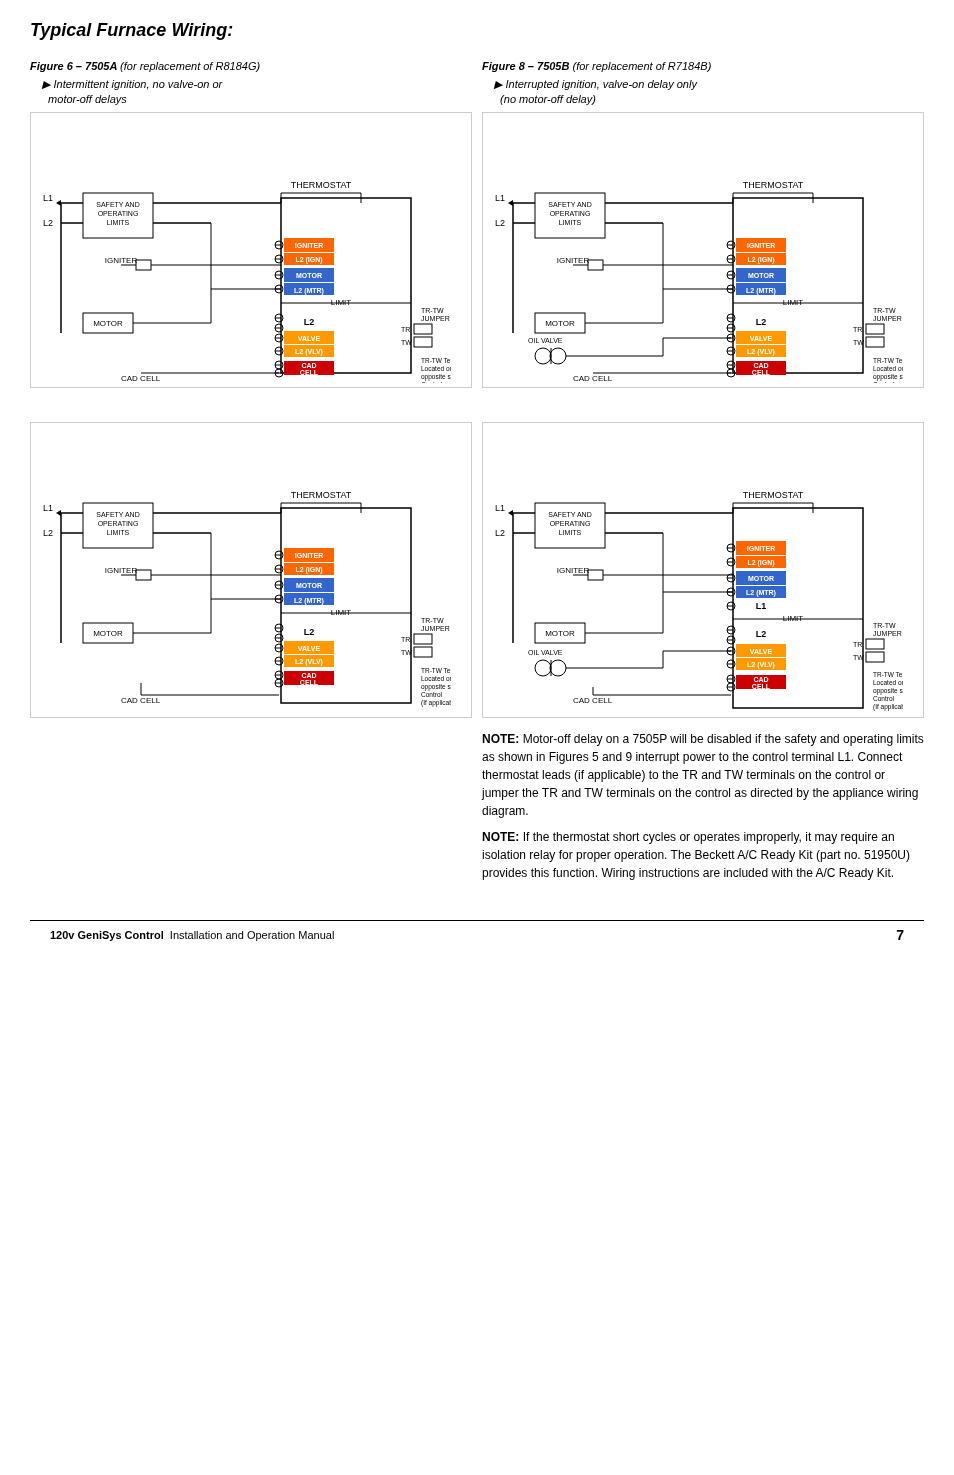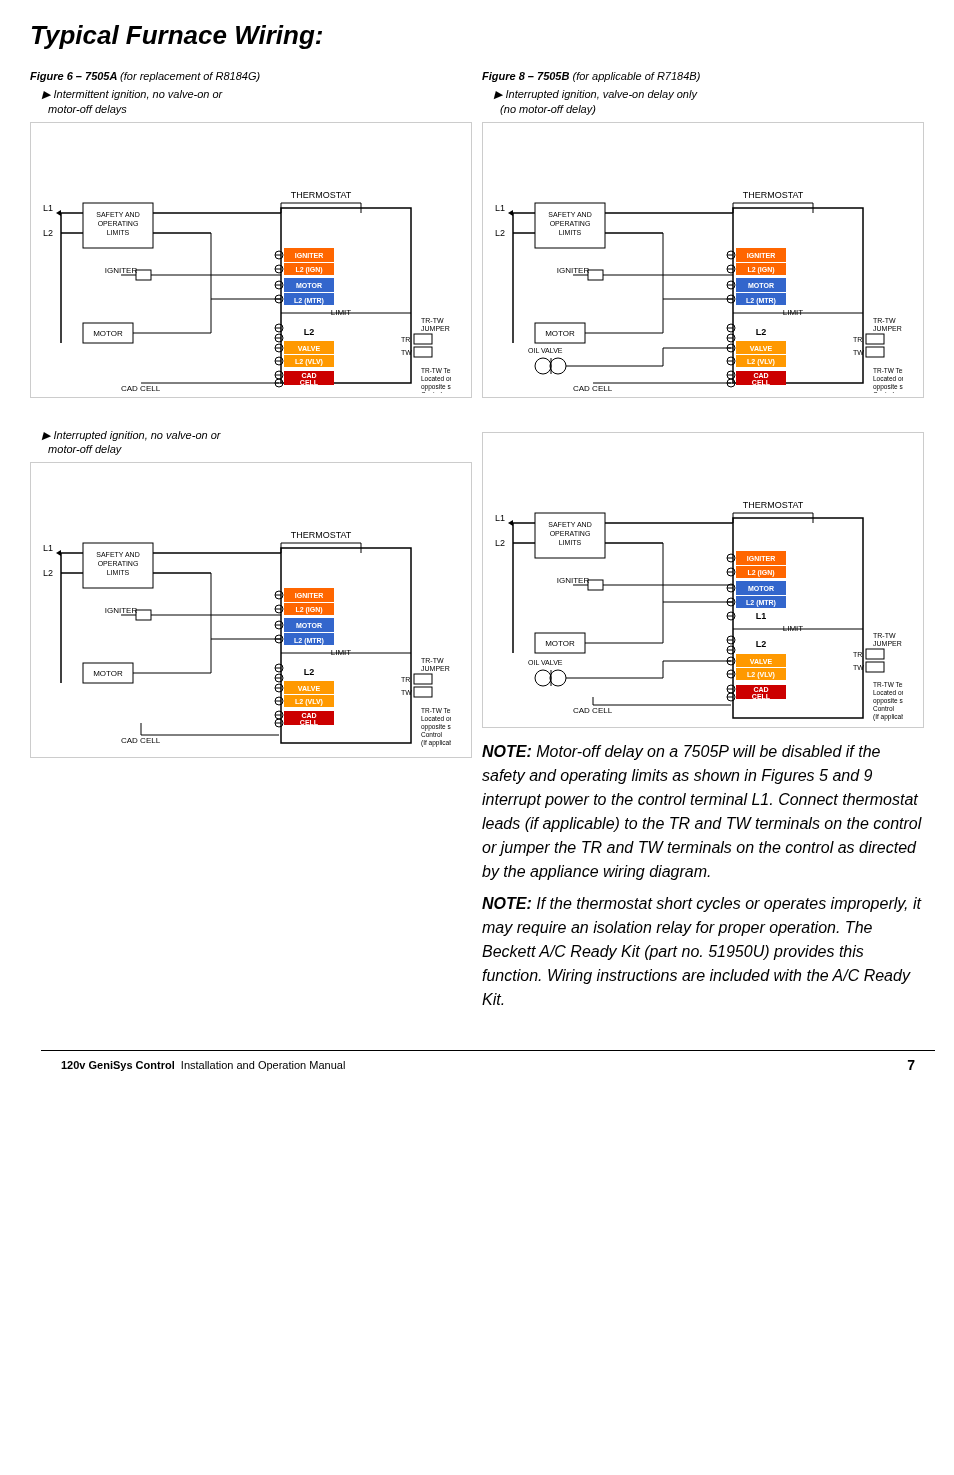--- a/index.html
+++ b/index.html
@@ -11,21 +11,21 @@
       position: relative;
       overflow-x: hidden;
     }
 
     .page {
       padding: 20px 30px 20px 30px;
       position: relative;
     }
 
     .page-title {
-      font-size: 26px;
+      font-size: 18px;
       font-weight: bold;
       font-style: italic;
       margin-bottom: 18px;
       color: #000;
     }
 
     .figures-row {
       display: flex;
       gap: 10px;
       margin-bottom: 0;
@@ -52,41 +52,40 @@
       font-size: 11px;
       font-style: italic;
       font-weight: normal;
       margin-bottom: 6px;
       padding-left: 12px;
       line-height: 1.3;
     }
 
     .notes-section {
       margin-top: 8px;
-      font-size: 16px;
+      font-size: 12px;
       line-height: 1.5;
       color: #000;
       max-width: 430px;
       margin-left: auto;
-      font-style: italic;
     }
 
     .notes-section p {
       margin-bottom: 8px;
     }
 
     .notes-section strong {
       font-weight: bold;
     }
 
     
     .page-footer {
       position: absolute;
       bottom: 10px;
-      left: 11px;
+      left: 0;
       right: 0;
       display: flex;
       justify-content: space-between;
       align-items: center;
       padding: 24px 20px;
       border-top: 1px solid #000;
       font-size: 11px;
     }
 
     .footer-left {
@@ -226,21 +225,21 @@
           <text x="77" y="213" font-size="8" text-anchor="middle">MOTOR</text>
           <line x1="102" y1="210" x2="180" y2="210" stroke="#000" stroke-width="1"></line>
           <line x1="180" y1="110" x2="180" y2="210" stroke="#000" stroke-width="1"></line>
           <line x1="180" y1="176" x2="250" y2="176" stroke="#000" stroke-width="1"></line>
         </svg>
       </div>
     </div>
 
     <div class="figure-block">
       <div class="figure-caption">
-        <span>Figure 8 – 7505B </span><span class="normal">(for applicable of R7184B)</span>
+        <span>Figure 8 – 7505B </span><span class="normal">(for replacement of R7184B)</span>
       </div>
       <div class="figure-subtitle">
         <span class="arrow">▶</span> Interrupted ignition, valve-on delay only<br>&nbsp;&nbsp;(no motor-off delay)
       </div>
       <div class="diag-container">
         <svg viewBox="0 0 420 270" width="420" height="270">
 
           <line x1="30" y1="90" x2="30" y2="220" stroke="#000" stroke-width="1.5"></line>
           <line x1="30" y1="90" x2="50" y2="90" stroke="#000" stroke-width="1.5"></line>
           <line x1="30" y1="110" x2="50" y2="110" stroke="#000" stroke-width="1.5"></line>
@@ -343,124 +342,20 @@
           <text x="77" y="213" font-size="8" text-anchor="middle">MOTOR</text>
           <line x1="102" y1="210" x2="180" y2="210" stroke="#000" stroke-width="1"></line>
           <line x1="180" y1="110" x2="180" y2="210" stroke="#000" stroke-width="1"></line>
           <line x1="180" y1="176" x2="250" y2="176" stroke="#000" stroke-width="1"></line>
         </svg>
       </div>
     </div>
   </div>
 
   <div class="figures-row" style="margin-top:30px;">
-
-    <div class="figure-block">
-      <div class="figure-subtitle">
-        <span class="arrow">▶</span> Interrupted ignition, no valve-on or<br>&nbsp;&nbsp;motor-off delay
-      </div>
-      <div class="diag-container">
-        <svg viewBox="0 0 420 290" width="420" height="290">
-          <line x1="30" y1="90" x2="30" y2="220" stroke="#000" stroke-width="1.5"></line>
-          <line x1="30" y1="90" x2="50" y2="90" stroke="#000" stroke-width="1.5"></line>
-          <line x1="30" y1="110" x2="50" y2="110" stroke="#000" stroke-width="1.5"></line>
-          <text x="22" y="88" font-size="9" text-anchor="end">L1</text>
-          <text x="22" y="113" font-size="9" text-anchor="end">L2</text>
-          <polygon points="30,87 25,90 30,93" fill="#000"></polygon>
-
-          <rect x="52" y="80" width="70" height="45" fill="none" stroke="#000" stroke-width="1"></rect>
-          <text x="87" y="94" font-size="7" text-anchor="middle">SAFETY AND</text>
-          <text x="87" y="103" font-size="7" text-anchor="middle">OPERATING</text>
-          <text x="87" y="112" font-size="7" text-anchor="middle">LIMITS</text>
-          <line x1="50" y1="90" x2="52" y2="90" stroke="#000" stroke-width="1.5"></line>
-          <line x1="50" y1="110" x2="52" y2="110" stroke="#000" stroke-width="1.5"></line>
-          <line x1="122" y1="90" x2="250" y2="90" stroke="#000" stroke-width="1.5"></line>
-          <line x1="122" y1="110" x2="180" y2="110" stroke="#000" stroke-width="1.5"></line>
-
-          <text x="290" y="75" font-size="9" text-anchor="middle">THERMOSTAT</text>
-          <line x1="250" y1="80" x2="330" y2="80" stroke="#000" stroke-width="1"></line>
-          <line x1="250" y1="80" x2="250" y2="90" stroke="#000" stroke-width="1"></line>
-          <line x1="330" y1="80" x2="330" y2="90" stroke="#000" stroke-width="1"></line>
-
-          <text x="90" y="150" font-size="8" text-anchor="middle">IGNITER</text>
-          <line x1="90" y1="152" x2="105" y2="152" stroke="#000" stroke-width="1"></line>
-          <rect x="105" y="147" width="15" height="10" fill="none" stroke="#000" stroke-width="1"></rect>
-          <line x1="120" y1="152" x2="250" y2="152" stroke="#000" stroke-width="1"></line>
-
-          <rect x="250" y="85" width="130" height="195" fill="none" stroke="#000" stroke-width="1.5"></rect>
-
-          <rect x="253" y="125" width="50" height="14" fill="#ff6600" stroke="none"></rect>
-          <text x="278" y="135" font-size="7" fill="#fff" font-weight="bold" text-anchor="middle">IGNITER</text>
-          <rect x="253" y="140" width="50" height="12" fill="#ff6600" stroke="none"></rect>
-          <text x="278" y="149" font-size="7" fill="#fff" font-weight="bold" text-anchor="middle">L2 (IGN)</text>
-          <circle cx="248" cy="132" r="4" fill="none" stroke="#000" stroke-width="1"></circle>
-          <line x1="244" y1="132" x2="250" y2="132" stroke="#000" stroke-width="1"></line>
-          <circle cx="248" cy="146" r="4" fill="none" stroke="#000" stroke-width="1"></circle>
-          <line x1="244" y1="146" x2="250" y2="146" stroke="#000" stroke-width="1"></line>
-
-          <rect x="253" y="155" width="50" height="14" fill="#3366cc" stroke="none"></rect>
-          <text x="278" y="165" font-size="7" fill="#fff" font-weight="bold" text-anchor="middle">MOTOR</text>
-          <rect x="253" y="170" width="50" height="12" fill="#3366cc" stroke="none"></rect>
-          <text x="278" y="180" font-size="7" fill="#fff" font-weight="bold" text-anchor="middle">L2 (MTR)</text>
-          <circle cx="248" cy="162" r="4" fill="none" stroke="#000" stroke-width="1"></circle>
-          <line x1="244" y1="162" x2="250" y2="162" stroke="#000" stroke-width="1"></line>
-          <circle cx="248" cy="176" r="4" fill="none" stroke="#000" stroke-width="1"></circle>
-          <line x1="244" y1="176" x2="250" y2="176" stroke="#000" stroke-width="1"></line>
-
-          <text x="310" y="192" font-size="8" text-anchor="middle">LIMIT</text>
-          <line x1="250" y1="190" x2="380" y2="190" stroke="#000" stroke-width="1"></line>
-
-          <circle cx="248" cy="205" r="4" fill="none" stroke="#000" stroke-width="1"></circle>
-          <line x1="244" y1="205" x2="250" y2="205" stroke="#000" stroke-width="1"></line>
-          <circle cx="248" cy="215" r="4" fill="none" stroke="#000" stroke-width="1"></circle>
-          <line x1="244" y1="215" x2="250" y2="215" stroke="#000" stroke-width="1"></line>
-          <text x="278" y="212" font-size="9" font-weight="bold" text-anchor="middle">L2</text>
-
-          <rect x="253" y="218" width="50" height="13" fill="#ff9900" stroke="none"></rect>
-          <text x="278" y="228" font-size="7" fill="#fff" font-weight="bold" text-anchor="middle">VALVE</text>
-          <rect x="253" y="232" width="50" height="12" fill="#ff9900" stroke="none"></rect>
-          <text x="278" y="241" font-size="7" fill="#fff" font-weight="bold" text-anchor="middle">L2 (VLV)</text>
-          <circle cx="248" cy="225" r="4" fill="none" stroke="#000" stroke-width="1"></circle>
-          <line x1="244" y1="225" x2="250" y2="225" stroke="#000" stroke-width="1"></line>
-          <circle cx="248" cy="238" r="4" fill="none" stroke="#000" stroke-width="1"></circle>
-          <line x1="244" y1="238" x2="250" y2="238" stroke="#000" stroke-width="1"></line>
-
-          <text x="390" y="200" font-size="7">TR-TW</text>
-          <text x="390" y="208" font-size="7">JUMPER</text>
-          <rect x="383" y="211" width="18" height="10" fill="none" stroke="#000" stroke-width="1"></rect>
-          <text x="370" y="219" font-size="7">TR</text>
-          <rect x="383" y="224" width="18" height="10" fill="none" stroke="#000" stroke-width="1"></rect>
-          <text x="370" y="232" font-size="7">TW</text>
-
-          <rect x="253" y="248" width="50" height="14" fill="#cc0000" stroke="none"></rect>
-          <text x="278" y="255" font-size="7" fill="#fff" font-weight="bold" text-anchor="middle">CAD</text>
-          <text x="278" y="262" font-size="7" fill="#fff" font-weight="bold" text-anchor="middle">CELL</text>
-          <circle cx="248" cy="252" r="4" fill="none" stroke="#000" stroke-width="1"></circle>
-          <line x1="244" y1="252" x2="250" y2="252" stroke="#000" stroke-width="1"></line>
-          <circle cx="248" cy="260" r="4" fill="none" stroke="#000" stroke-width="1"></circle>
-          <line x1="244" y1="260" x2="250" y2="260" stroke="#000" stroke-width="1"></line>
-
-          <text x="390" y="250" font-size="6.5">TR-TW Terminals</text>
-          <text x="390" y="258" font-size="6.5">Located on</text>
-          <text x="390" y="266" font-size="6.5">opposite side of</text>
-          <text x="390" y="274" font-size="6.5">Control</text>
-          <text x="390" y="282" font-size="6.5">(If applicable)</text>
-
-          <text x="90" y="280" font-size="8">CAD CELL</text>
-          <line x1="110" y1="272" x2="248" y2="272" stroke="#000" stroke-width="1"></line>
-          <line x1="110" y1="260" x2="110" y2="272" stroke="#000" stroke-width="1"></line>
-
-          <rect x="52" y="200" width="50" height="20" fill="none" stroke="#000" stroke-width="1"></rect>
-          <text x="77" y="213" font-size="8" text-anchor="middle">MOTOR</text>
-          <line x1="102" y1="210" x2="180" y2="210" stroke="#000" stroke-width="1"></line>
-          <line x1="180" y1="110" x2="180" y2="210" stroke="#000" stroke-width="1"></line>
-          <line x1="180" y1="176" x2="250" y2="176" stroke="#000" stroke-width="1"></line>
-        </svg>
-      </div>
-    </div>
 
     <div class="figure-block">
       <div class="diag-container">
         <svg viewBox="0 0 420 290" width="420" height="290">
           <line x1="30" y1="90" x2="30" y2="220" stroke="#000" stroke-width="1.5"></line>
           <line x1="30" y1="90" x2="50" y2="90" stroke="#000" stroke-width="1.5"></line>
           <line x1="30" y1="110" x2="50" y2="110" stroke="#000" stroke-width="1.5"></line>
           <text x="22" y="88" font-size="9" text-anchor="end">L1</text>
           <text x="22" y="113" font-size="9" text-anchor="end">L2</text>
           <polygon points="30,87 25,90 30,93" fill="#000"></polygon>
@@ -477,20 +372,121 @@
           <text x="290" y="75" font-size="9" text-anchor="middle">THERMOSTAT</text>
           <line x1="250" y1="80" x2="330" y2="80" stroke="#000" stroke-width="1"></line>
           <line x1="250" y1="80" x2="250" y2="90" stroke="#000" stroke-width="1"></line>
           <line x1="330" y1="80" x2="330" y2="90" stroke="#000" stroke-width="1"></line>
 
           <text x="90" y="150" font-size="8" text-anchor="middle">IGNITER</text>
           <line x1="90" y1="152" x2="105" y2="152" stroke="#000" stroke-width="1"></line>
           <rect x="105" y="147" width="15" height="10" fill="none" stroke="#000" stroke-width="1"></rect>
           <line x1="120" y1="152" x2="250" y2="152" stroke="#000" stroke-width="1"></line>
 
+          <rect x="250" y="85" width="130" height="195" fill="none" stroke="#000" stroke-width="1.5"></rect>
+
+          <rect x="253" y="125" width="50" height="14" fill="#ff6600" stroke="none"></rect>
+          <text x="278" y="135" font-size="7" fill="#fff" font-weight="bold" text-anchor="middle">IGNITER</text>
+          <rect x="253" y="140" width="50" height="12" fill="#ff6600" stroke="none"></rect>
+          <text x="278" y="149" font-size="7" fill="#fff" font-weight="bold" text-anchor="middle">L2 (IGN)</text>
+          <circle cx="248" cy="132" r="4" fill="none" stroke="#000" stroke-width="1"></circle>
+          <line x1="244" y1="132" x2="250" y2="132" stroke="#000" stroke-width="1"></line>
+          <circle cx="248" cy="146" r="4" fill="none" stroke="#000" stroke-width="1"></circle>
+          <line x1="244" y1="146" x2="250" y2="146" stroke="#000" stroke-width="1"></line>
+
+          <rect x="253" y="155" width="50" height="14" fill="#3366cc" stroke="none"></rect>
+          <text x="278" y="165" font-size="7" fill="#fff" font-weight="bold" text-anchor="middle">MOTOR</text>
+          <rect x="253" y="170" width="50" height="12" fill="#3366cc" stroke="none"></rect>
+          <text x="278" y="180" font-size="7" fill="#fff" font-weight="bold" text-anchor="middle">L2 (MTR)</text>
+          <circle cx="248" cy="162" r="4" fill="none" stroke="#000" stroke-width="1"></circle>
+          <line x1="244" y1="162" x2="250" y2="162" stroke="#000" stroke-width="1"></line>
+          <circle cx="248" cy="176" r="4" fill="none" stroke="#000" stroke-width="1"></circle>
+          <line x1="244" y1="176" x2="250" y2="176" stroke="#000" stroke-width="1"></line>
+
+          <text x="310" y="192" font-size="8" text-anchor="middle">LIMIT</text>
+          <line x1="250" y1="190" x2="380" y2="190" stroke="#000" stroke-width="1"></line>
+
+          <circle cx="248" cy="205" r="4" fill="none" stroke="#000" stroke-width="1"></circle>
+          <line x1="244" y1="205" x2="250" y2="205" stroke="#000" stroke-width="1"></line>
+          <circle cx="248" cy="215" r="4" fill="none" stroke="#000" stroke-width="1"></circle>
+          <line x1="244" y1="215" x2="250" y2="215" stroke="#000" stroke-width="1"></line>
+          <text x="278" y="212" font-size="9" font-weight="bold" text-anchor="middle">L2</text>
+
+          <rect x="253" y="218" width="50" height="13" fill="#ff9900" stroke="none"></rect>
+          <text x="278" y="228" font-size="7" fill="#fff" font-weight="bold" text-anchor="middle">VALVE</text>
+          <rect x="253" y="232" width="50" height="12" fill="#ff9900" stroke="none"></rect>
+          <text x="278" y="241" font-size="7" fill="#fff" font-weight="bold" text-anchor="middle">L2 (VLV)</text>
+          <circle cx="248" cy="225" r="4" fill="none" stroke="#000" stroke-width="1"></circle>
+          <line x1="244" y1="225" x2="250" y2="225" stroke="#000" stroke-width="1"></line>
+          <circle cx="248" cy="238" r="4" fill="none" stroke="#000" stroke-width="1"></circle>
+          <line x1="244" y1="238" x2="250" y2="238" stroke="#000" stroke-width="1"></line>
+
+          <text x="390" y="200" font-size="7">TR-TW</text>
+          <text x="390" y="208" font-size="7">JUMPER</text>
+          <rect x="383" y="211" width="18" height="10" fill="none" stroke="#000" stroke-width="1"></rect>
+          <text x="370" y="219" font-size="7">TR</text>
+          <rect x="383" y="224" width="18" height="10" fill="none" stroke="#000" stroke-width="1"></rect>
+          <text x="370" y="232" font-size="7">TW</text>
+
+          <rect x="253" y="248" width="50" height="14" fill="#cc0000" stroke="none"></rect>
+          <text x="278" y="255" font-size="7" fill="#fff" font-weight="bold" text-anchor="middle">CAD</text>
+          <text x="278" y="262" font-size="7" fill="#fff" font-weight="bold" text-anchor="middle">CELL</text>
+          <circle cx="248" cy="252" r="4" fill="none" stroke="#000" stroke-width="1"></circle>
+          <line x1="244" y1="252" x2="250" y2="252" stroke="#000" stroke-width="1"></line>
+          <circle cx="248" cy="260" r="4" fill="none" stroke="#000" stroke-width="1"></circle>
+          <line x1="244" y1="260" x2="250" y2="260" stroke="#000" stroke-width="1"></line>
+
+          <text x="390" y="250" font-size="6.5">TR-TW Terminals</text>
+          <text x="390" y="258" font-size="6.5">Located on</text>
+          <text x="390" y="266" font-size="6.5">opposite side of</text>
+          <text x="390" y="274" font-size="6.5">Control</text>
+          <text x="390" y="282" font-size="6.5">(If applicable)</text>
+
+          <text x="90" y="280" font-size="8">CAD CELL</text>
+          <line x1="110" y1="272" x2="248" y2="272" stroke="#000" stroke-width="1"></line>
+          <line x1="110" y1="260" x2="110" y2="272" stroke="#000" stroke-width="1"></line>
+
+          <rect x="52" y="200" width="50" height="20" fill="none" stroke="#000" stroke-width="1"></rect>
+          <text x="77" y="213" font-size="8" text-anchor="middle">MOTOR</text>
+          <line x1="102" y1="210" x2="180" y2="210" stroke="#000" stroke-width="1"></line>
+          <line x1="180" y1="110" x2="180" y2="210" stroke="#000" stroke-width="1"></line>
+          <line x1="180" y1="176" x2="250" y2="176" stroke="#000" stroke-width="1"></line>
+        </svg>
+      </div>
+    </div>
+
+    <div class="figure-block">
+      <div class="diag-container">
+        <svg viewBox="0 0 420 290" width="420" height="290">
+          <line x1="30" y1="90" x2="30" y2="220" stroke="#000" stroke-width="1.5"></line>
+          <line x1="30" y1="90" x2="50" y2="90" stroke="#000" stroke-width="1.5"></line>
+          <line x1="30" y1="110" x2="50" y2="110" stroke="#000" stroke-width="1.5"></line>
+          <text x="22" y="88" font-size="9" text-anchor="end">L1</text>
+          <text x="22" y="113" font-size="9" text-anchor="end">L2</text>
+          <polygon points="30,87 25,90 30,93" fill="#000"></polygon>
+
+          <rect x="52" y="80" width="70" height="45" fill="none" stroke="#000" stroke-width="1"></rect>
+          <text x="87" y="94" font-size="7" text-anchor="middle">SAFETY AND</text>
+          <text x="87" y="103" font-size="7" text-anchor="middle">OPERATING</text>
+          <text x="87" y="112" font-size="7" text-anchor="middle">LIMITS</text>
+          <line x1="50" y1="90" x2="52" y2="90" stroke="#000" stroke-width="1.5"></line>
+          <line x1="50" y1="110" x2="52" y2="110" stroke="#000" stroke-width="1.5"></line>
+          <line x1="122" y1="90" x2="250" y2="90" stroke="#000" stroke-width="1.5"></line>
+          <line x1="122" y1="110" x2="180" y2="110" stroke="#000" stroke-width="1.5"></line>
+
+          <text x="290" y="75" font-size="9" text-anchor="middle">THERMOSTAT</text>
+          <line x1="250" y1="80" x2="330" y2="80" stroke="#000" stroke-width="1"></line>
+          <line x1="250" y1="80" x2="250" y2="90" stroke="#000" stroke-width="1"></line>
+          <line x1="330" y1="80" x2="330" y2="90" stroke="#000" stroke-width="1"></line>
+
+          <text x="90" y="150" font-size="8" text-anchor="middle">IGNITER</text>
+          <line x1="90" y1="152" x2="105" y2="152" stroke="#000" stroke-width="1"></line>
+          <rect x="105" y="147" width="15" height="10" fill="none" stroke="#000" stroke-width="1"></rect>
+          <line x1="120" y1="152" x2="250" y2="152" stroke="#000" stroke-width="1"></line>
+
           <rect x="250" y="85" width="130" height="200" fill="none" stroke="#000" stroke-width="1.5"></rect>
 
           <rect x="253" y="118" width="50" height="14" fill="#ff6600" stroke="none"></rect>
           <text x="278" y="128" font-size="7" fill="#fff" font-weight="bold" text-anchor="middle">IGNITER</text>
           <rect x="253" y="133" width="50" height="12" fill="#ff6600" stroke="none"></rect>
           <text x="278" y="142" font-size="7" fill="#fff" font-weight="bold" text-anchor="middle">L2 (IGN)</text>
           <circle cx="248" cy="125" r="4" fill="none" stroke="#000" stroke-width="1"></circle>
           <line x1="244" y1="125" x2="250" y2="125" stroke="#000" stroke-width="1"></line>
           <circle cx="248" cy="139" r="4" fill="none" stroke="#000" stroke-width="1"></circle>
           <line x1="244" y1="139" x2="250" y2="139" stroke="#000" stroke-width="1"></line>

